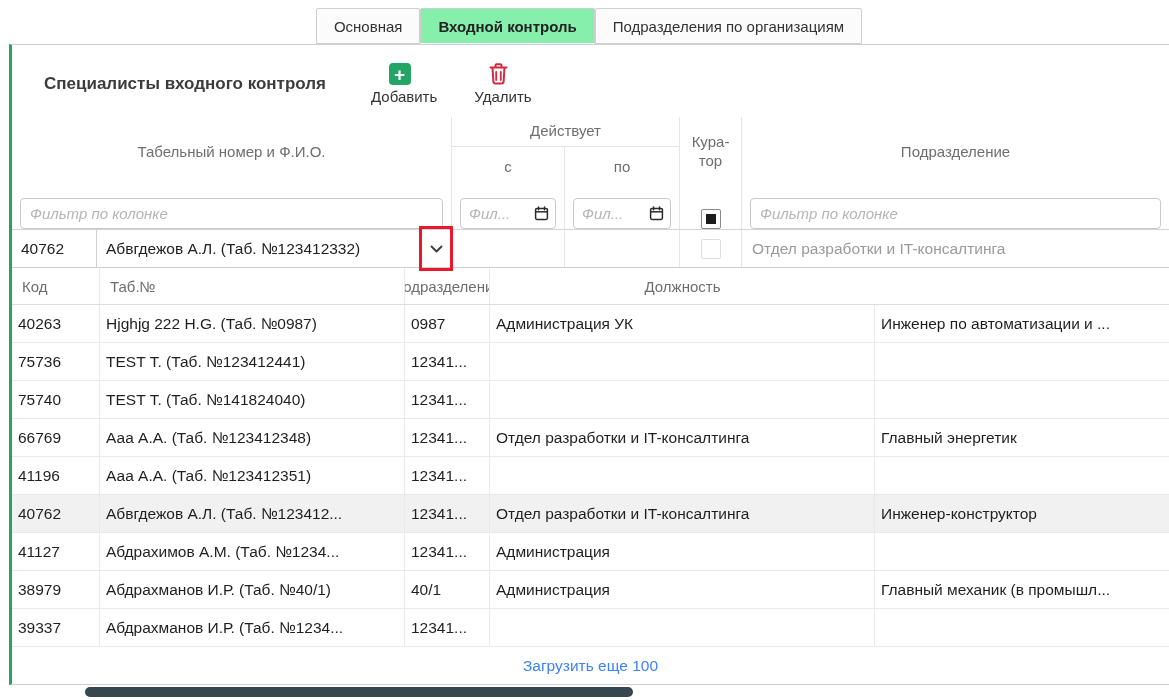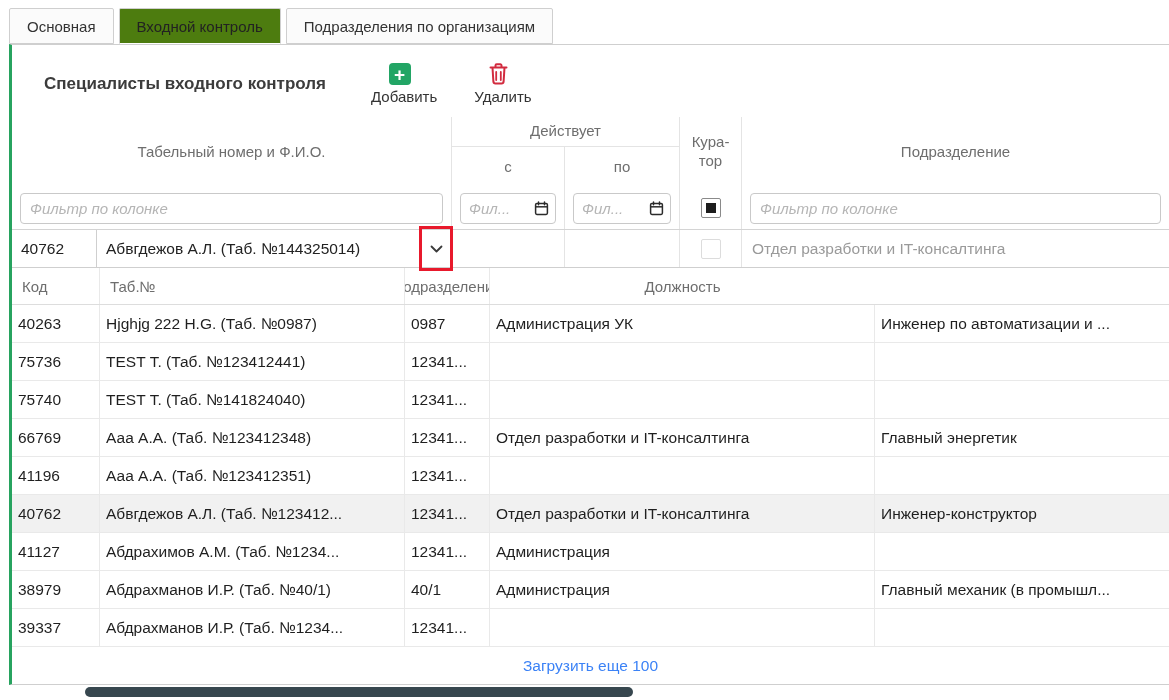--- a/index.html
+++ b/index.html
@@ -2,24 +2,24 @@
 <html><head>
 <meta charset="utf-8">
 <style>
   * { margin:0; padding:0; box-sizing:border-box; }
   html,body { width:1169px; height:700px; overflow:hidden; background:#fff;
     font-family:"Liberation Sans", sans-serif; color:#222; }
 
   .screen { width:1169px; height:700px; position:relative; background:#fff; }
 
   
-  .tabbar { display:flex; gap:5px; padding:8px 0 0 9px; height:44px; position:relative; z-index:2; }
+  .tabbar { display:flex; padding:8px 0 0 9px; height:44px; position:relative; z-index:2;justify-content:center; }
   .tab { height:36px; padding:0 17px; display:flex; align-items:center; font-size:15px; color:#333;
     background:#fbfbfb; border:1px solid #cfcfcf; border-radius:2px 2px 0 0; margin-bottom:-1px; cursor:pointer; white-space:nowrap; }
-  .tab.active { background:#4d7c0f; font-weight:400; border-bottom-color:#fff; color:#222; }
+  .tab.active { background:#86efac; font-weight:700; border-bottom-color:#fff; color:#222; }
 
   
   .panel { margin-left:9px; height:641px; background:#fff; position:relative;
     border-top:1px solid #cfcfcf; border-bottom:1px solid #cfcfcf; border-left:3px solid #27a35f; }
 
   .toolbar { display:flex; align-items:center; height:72px; padding:10px 0 4px 32px; }
   .panel-title { font-size:17px; font-weight:700; color:#3c3c3c; }
   .tool-btn { display:flex; flex-direction:column; align-items:center; cursor:pointer; }
   .tool-btn.add { margin-left:36px; }
   .tool-btn.del { margin-left:28px; }
@@ -33,21 +33,21 @@
     grid-template-rows:30px 40px 42px; border-bottom:1px solid #d4d4d4; }
   .hc { display:flex; align-items:center; justify-content:center; color:#6e6e6e; font-size:15px;
     border-right:1px solid #e4e4e4; text-align:center; line-height:1.25; padding:0 2px; }
   .h-personnel { grid-column:1; grid-row:1/3; }
   .h-valid { grid-column:2/4; grid-row:1; border-bottom:1px solid #e4e4e4; }
   .h-from { grid-column:2; grid-row:2; }
   .h-to { grid-column:3; grid-row:2; }
   .h-curator { grid-column:4; grid-row:1/3; }
   .h-dept { grid-column:5; grid-row:1/3; border-right:none; }
 
-  .fc { grid-row:3; display:flex; align-items:center; justify-content:center;
+  .fc { grid-row:3; display:flex; align-items:flex-end; justify-content:center;
     border-right:1px solid #e4e4e4; padding:0 8px; }
   .f-personnel { grid-column:1; }
   .f-from { grid-column:2; } .f-to { grid-column:3; }
   .f-cur { grid-column:4; }
   .f-dept { grid-column:5; border-right:none; }
 
   .filter-input { width:100%; height:31px; border:1px solid #c9c9c9; border-radius:4px;
     padding:0 9px; font-size:15px; font-family:inherit; color:#333; outline:none; }
   .filter-input::placeholder { font-style:italic; color:#b5b5b5; }
   .date-filter { width:100%; max-width:102px; height:31px; border:1px solid #c9c9c9; border-radius:4px;
@@ -176,21 +176,21 @@
       <div class="fc f-dept">
         <input class="filter-input" type="text" placeholder="Фильтр по колонке" style="">
       </div>
     </div>
 
     <div class="edit-row">
       <div class="ec ec-main">
         <div class="code-box">
           <input type="text" value="40762" style="">
         </div>
-        <div class="name-cell">Абвгдежов А.Л. (Таб. №144325014)</div>
+        <div class="name-cell">Абвгдежов А.Л. (Таб. №123412332)</div>
         <div class="dd-btn-wrap">
           <button class="dd-btn">
             <svg width="13" height="8" viewBox="0 0 13 8" fill="none">
               <path d="M1.5 1.5L6.5 6.5L11.5 1.5" stroke="#3a3a3a" stroke-width="1.8" stroke-linecap="round" stroke-linejoin="round"></path>
             </svg>
           </button>
           <div class="annotation"></div>
         </div>
       </div>
       <div class="ec"></div>

